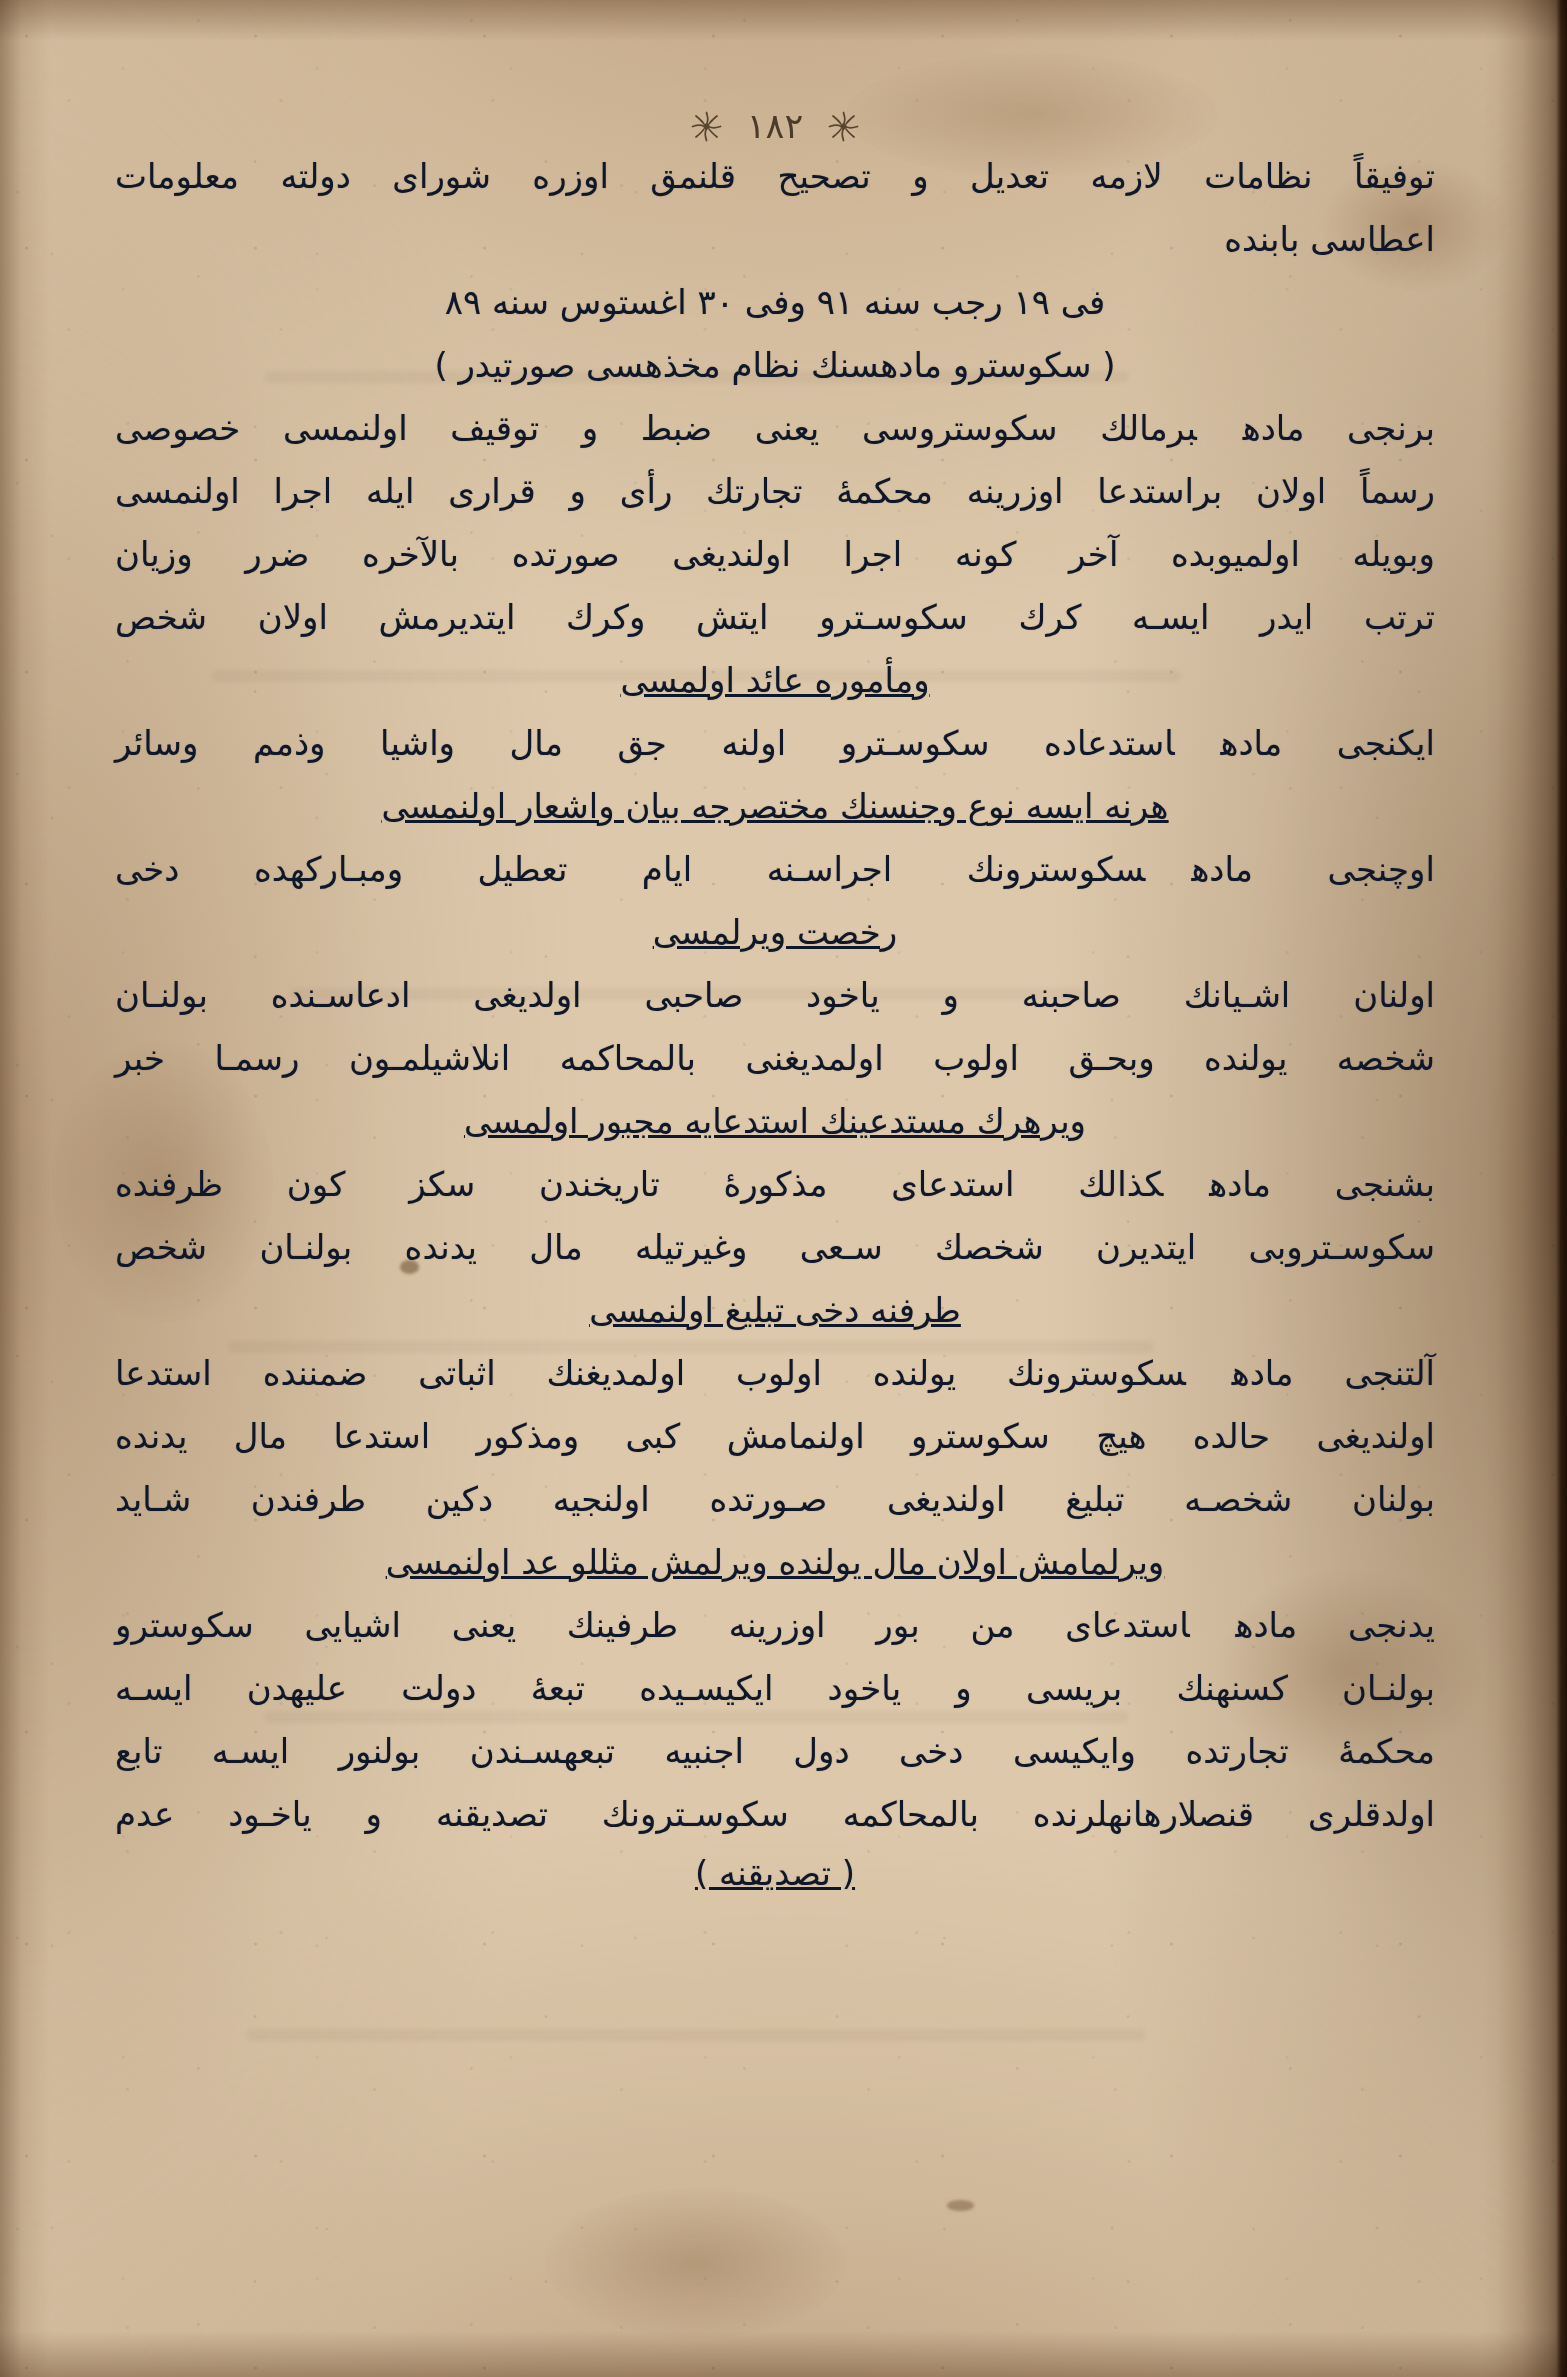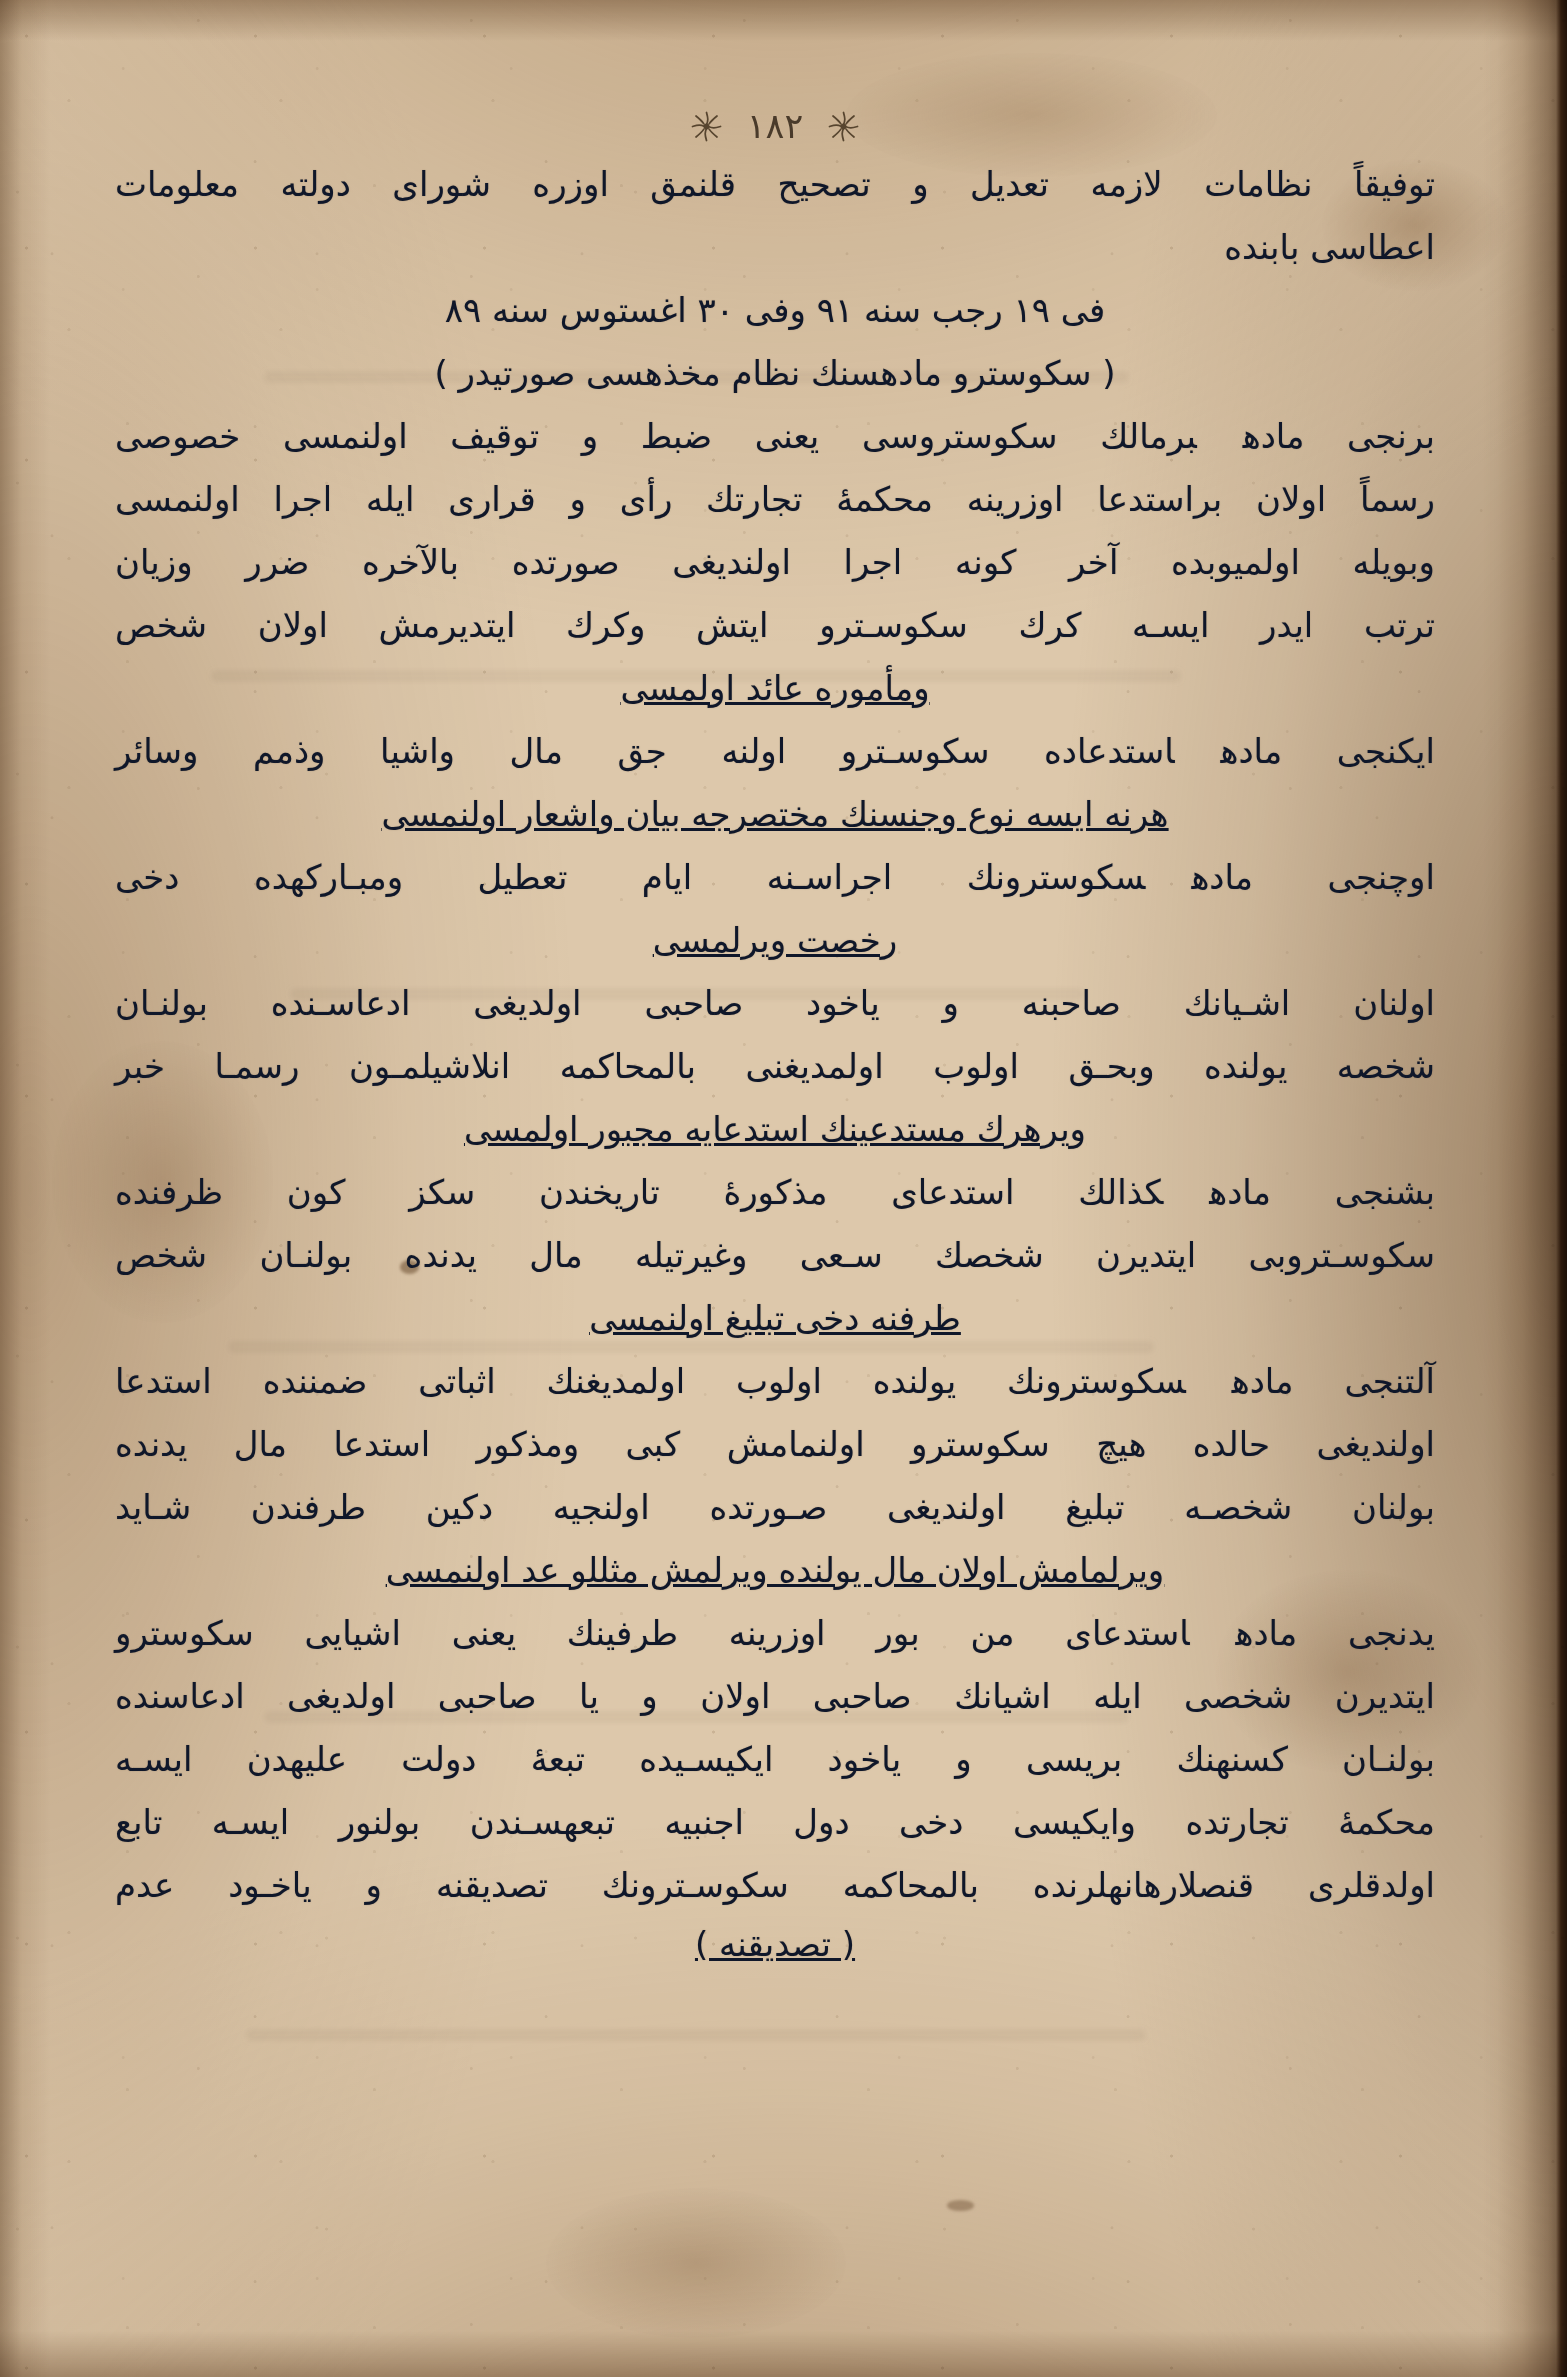--- a/index.html
+++ b/index.html
@@ -119,21 +119,21 @@
     text-shadow: 0 0 1.2px rgba(74,59,43,0.40);
   }
   .line.tight { margin-bottom: 25px; }
 
   
   .page-header {
     display: flex;
     align-items: center;
     justify-content: center;
     gap: 23px;
-    margin: 0 0 21px 0;
+    margin: 0 0 13px 0;
     direction: rtl;
   }
   .page-number {
     font-size: 35px;
     color: #4a3b2b;
     letter-spacing: 1.8px;
   }
   .ornament {
     display: inline-block;
     width: 35px;
@@ -289,21 +289,20 @@
     <p class="line">
       <span class="article-label">آلتنجی ماده</span><span>سكوسترونك یولنده اولوب اولمدیغنك اثباتی ضمننده استدعا</span>
     </p>
     <p class="line">اولندیغی حالده هیچ سكوسترو اولنمامش كبی ومذكور استدعا مال یدنده</p>
     <p class="line">بولنان شخصـه تبلیغ اولندیغی صـورتده اولنجیه دكین طرفندن شـاید</p>
     <p class="line runover">ویرلمامش اولان مال یولنده ویرلمش مثللو عد اولنمسی</p>
 
     <p class="line">
       <span class="article-label">یدنجی ماده</span><span>استدعای من بور اوزرینه طرفینك یعنی اشیایی سكوسترو</span>
     </p>
-    <p class="line">ایتدیرن شخصی ایله اشیانك صاحبی اولان و یا صاحبی اولدیغی ادعاسنده</p>
     <p class="line">بولنـان كسنهنك بریسی و یاخود ایكیسـیده تبعهٔ دولت علیهدن ایسـه</p>
     <p class="line">محكمهٔ تجارتده وایكیسی دخی دول اجنبیه تبعهسـندن بولنور ایسـه تابع</p>
     <p class="line tight">اولدقلری قنصلارهانهلرنده بالمحاكمه سكوسـترونك تصدیقنه و یاخـود عدم</p>
 
     <p class="line runover">( تصدیقنه )</p>
 
   </div>
 
   <div class="edge-top"></div>
   <div class="edge-bottom"></div>

